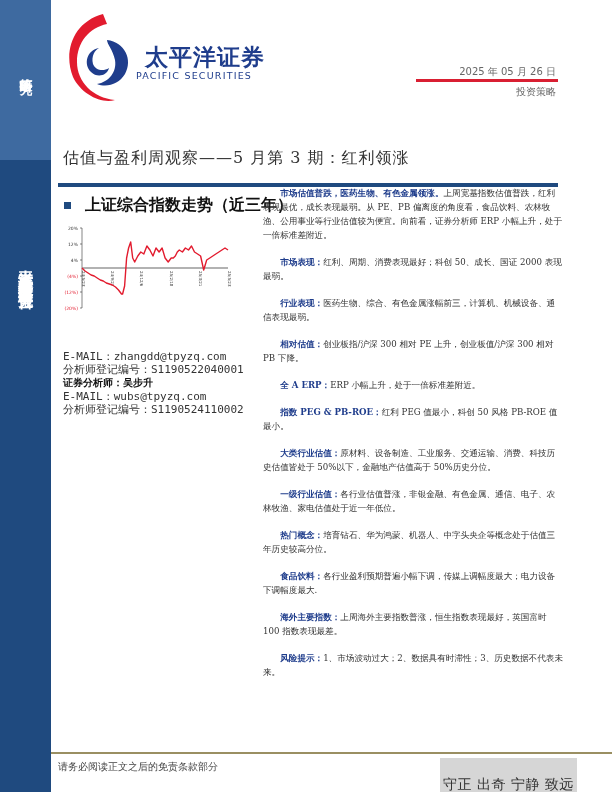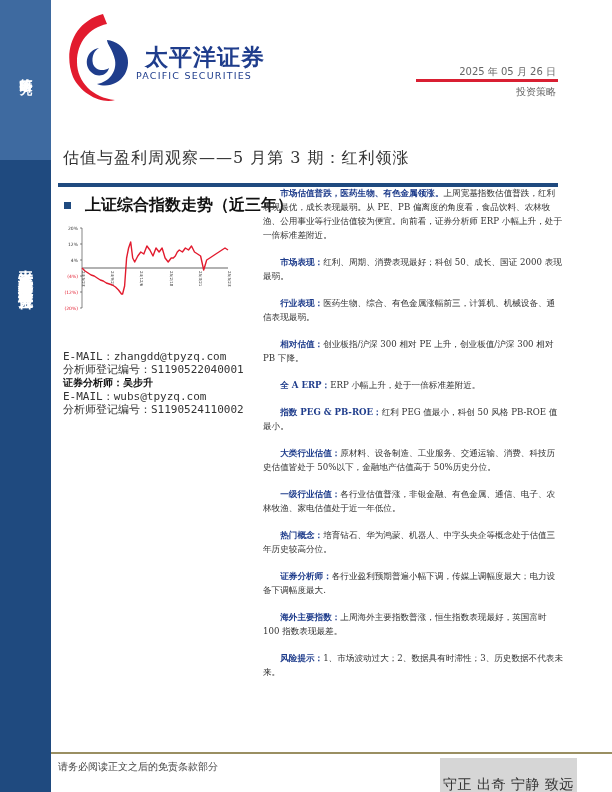--- a/index.html
+++ b/index.html
@@ -162,20 +162,20 @@
 <div class="body-col">
   <p class="para"><span class="lead">市场估值普跌，医药生物、有色金属领涨。</span><span>上周宽基指数估值普跌，红利表现最优，成长表现最弱。从 PE、PB 偏离度的角度看，食品饮料、农林牧渔、公用事业等行业估值较为便宜。向前看，证券分析师 ERP 小幅上升，处于一倍标准差附近。</span></p>
   <p class="para"><span class="lead">市场表现：</span><span>红利、周期、消费表现最好；科创 50、成长、国证 2000 表现最弱。</span></p>
   <p class="para"><span class="lead">行业表现：</span><span>医药生物、综合、有色金属涨幅前三，计算机、机械设备、通信表现最弱。</span></p>
   <p class="para"><span class="lead">相对估值：</span><span>创业板指/沪深 300 相对 PE 上升，创业板值/沪深 300 相对 PB 下降。</span></p>
   <p class="para"><span class="lead">全 A ERP：</span><span>ERP 小幅上升，处于一倍标准差附近。</span></p>
   <p class="para"><span class="lead">指数 PEG &amp; PB-ROE：</span><span>红利 PEG 值最小，科创 50 风格 PB-ROE 值最小。</span></p>
   <p class="para"><span class="lead">大类行业估值：</span><span>原材料、设备制造、工业服务、交通运输、消费、科技历史估值皆处于 50%以下，金融地产估值高于 50%历史分位。</span></p>
   <p class="para"><span class="lead">一级行业估值：</span><span>各行业估值普涨，非银金融、有色金属、通信、电子、农林牧渔、家电估值处于近一年低位。</span></p>
   <p class="para"><span class="lead">热门概念：</span><span>培育钻石、华为鸿蒙、机器人、中字头央企等概念处于估值三年历史较高分位。</span></p>
-  <p class="para"><span class="lead">证券分析师：</span><span>各行业盈利预期普遍小幅下调，传媒上调幅度最大；电力设备下调幅度最大.</span></p>
+  <p class="para"><span class="lead">食品饮料：</span><span>各行业盈利预期普遍小幅下调，传媒上调幅度最大；电力设备下调幅度最大.</span></p>
   <p class="para"><span class="lead">海外主要指数：</span><span>上周海外主要指数普涨，恒生指数表现最好，英国富时 100 指数表现最差。</span></p>
   <p class="para"><span class="lead">风险提示：</span><span>1、市场波动过大；2、数据具有时滞性；3、历史数据不代表未来。</span></p>
 </div>
 
 <div class="footer-rule"></div>
 <div class="footer-left">请务必阅读正文之后的免责条款部分</div>
 <div class="footer-right">守正 出奇 宁静 致远</div>
 
 </body></html>

